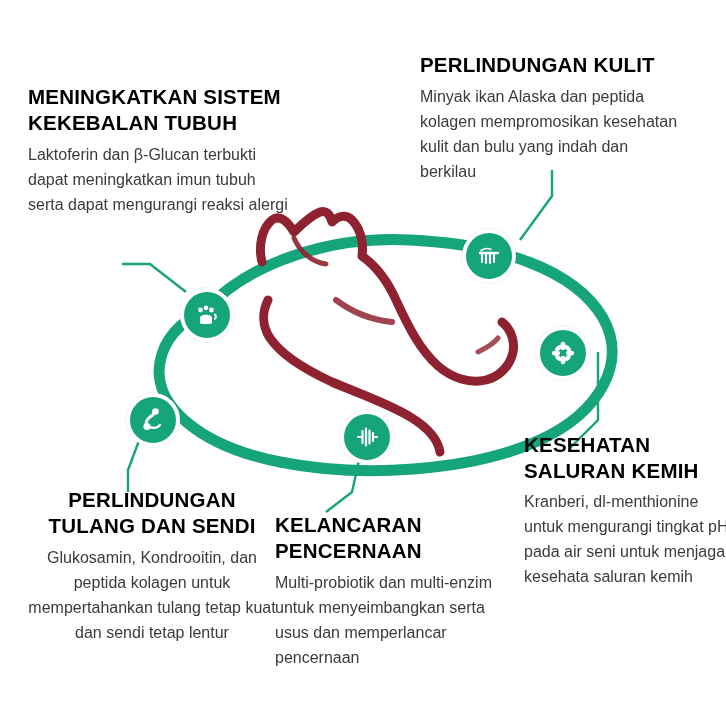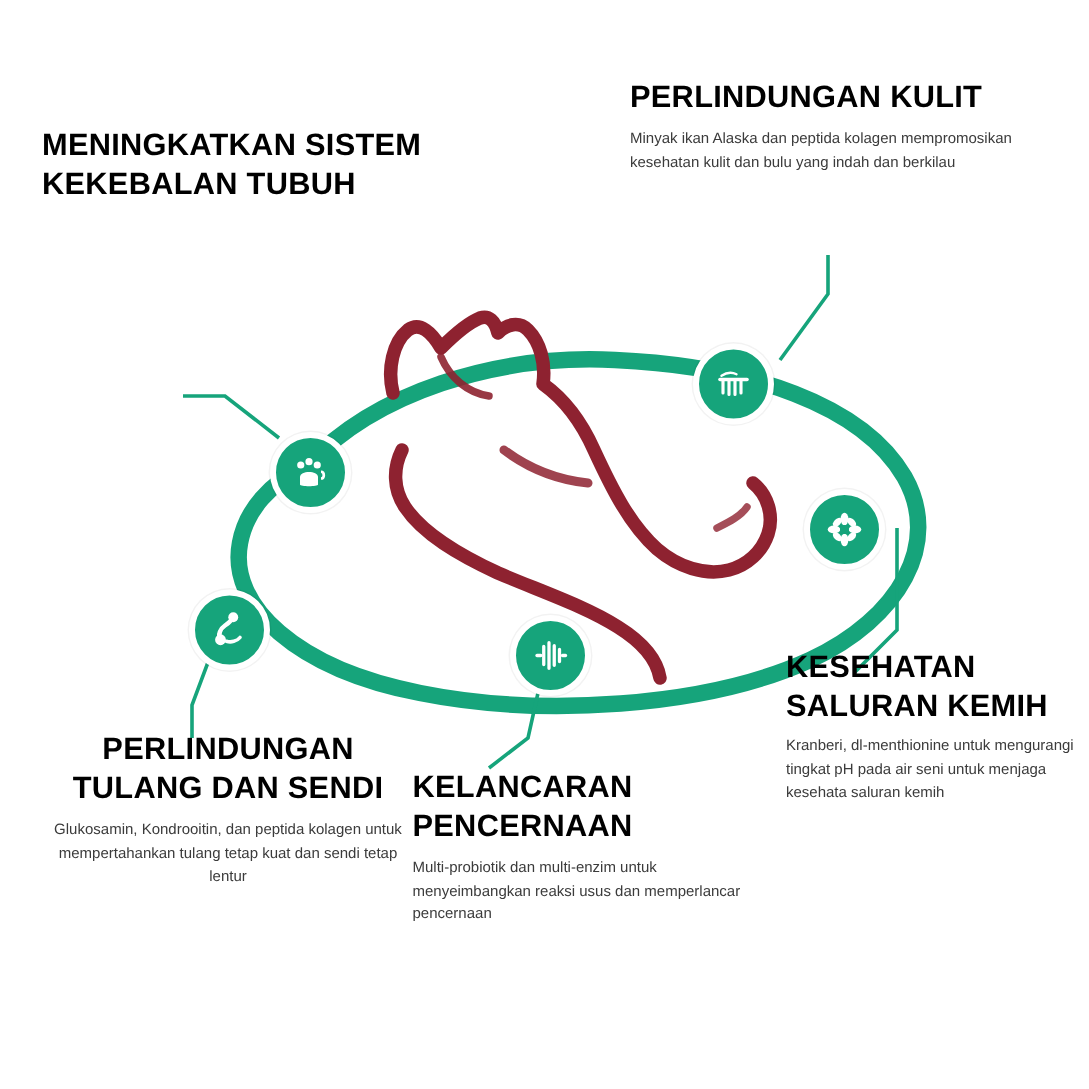--- a/index.html
+++ b/index.html
@@ -32,21 +32,21 @@
     color: #000000;
     font-weight: bold;
     font-size: 20.5px;
     line-height: 1.28;
     letter-spacing: 0.2px;
     margin: 0 0 7px 0;
     text-transform: uppercase;
   }
   .callout-body {
     color: #3b3b3b;
-    font-size: 10px;
+    font-size: 16px;
     line-height: 1.55;
     margin: 0;
   }
   
   #callout-immune   { left: 28px;  top: 84px;  width: 262px; }
   #callout-skin     { left: 420px; top: 52px;  width: 262px; }
   #callout-bone     { left: 28px;  top: 487px; width: 248px; text-align: center; }
   #callout-digest   { left: 275px; top: 512px; width: 232px; }
   #callout-urinary  { left: 508px; top: 432px; width: 210px; margin-left: 16px; }
 
@@ -154,35 +154,36 @@
   <div class="icon-node" id="node-digest">
     <svg width="26" height="26" viewBox="0 0 26 26" aria-hidden="true">
       <path d="M4 13 H 6.5" stroke="#ffffff" stroke-width="2.2" stroke-linecap="round"></path>
       <path d="M8.5 7 V 19 M12 4.5 V 21.5 M15.5 6.5 V 19.5 M19 9 V 17" stroke="#ffffff" stroke-width="2.2" stroke-linecap="round"></path>
       <path d="M21 13 H 23" stroke="#ffffff" stroke-width="2.2" stroke-linecap="round"></path>
     </svg>
   </div>
 
   <div class="callout" id="callout-immune">
     <h2 class="callout-title">MENINGKATKAN SISTEM KEKEBALAN TUBUH</h2>
+    <p class="callout-body">Laktoferin dan β-Glucan terbukti dapat meningkatkan imun tubuh serta dapat mengurangi reaksi alergi</p>
   </div>
 
   <div class="callout" id="callout-skin">
     <h2 class="callout-title">PERLINDUNGAN KULIT</h2>
     <p class="callout-body">Minyak ikan Alaska dan peptida kolagen mempromosikan kesehatan kulit dan bulu yang indah dan berkilau</p>
   </div>
 
   <div class="callout" id="callout-bone">
     <h2 class="callout-title">PERLINDUNGAN TULANG DAN SENDI</h2>
     <p class="callout-body">Glukosamin, Kondrooitin, dan peptida kolagen untuk mempertahankan tulang tetap kuat dan sendi tetap lentur</p>
   </div>
 
   <div class="callout" id="callout-digest">
     <h2 class="callout-title">KELANCARAN PENCERNAAN</h2>
-    <p class="callout-body">Multi-probiotik dan multi-enzim untuk menyeimbangkan reaksi usus dan memperlancar pencernaan</p>
+    <p class="callout-body">Multi-probiotik dan multi-enzim untuk menyeimbangkan serta usus dan memperlancar pencernaan</p>
   </div>
 
   <div class="callout" id="callout-urinary">
     <h2 class="callout-title">KESEHATAN SALURAN KEMIH</h2>
     <p class="callout-body">Kranberi, dl-menthionine untuk mengurangi tingkat pH pada air seni untuk menjaga kesehata saluran kemih</p>
   </div>
 
 </div>
 
 </body></html>

